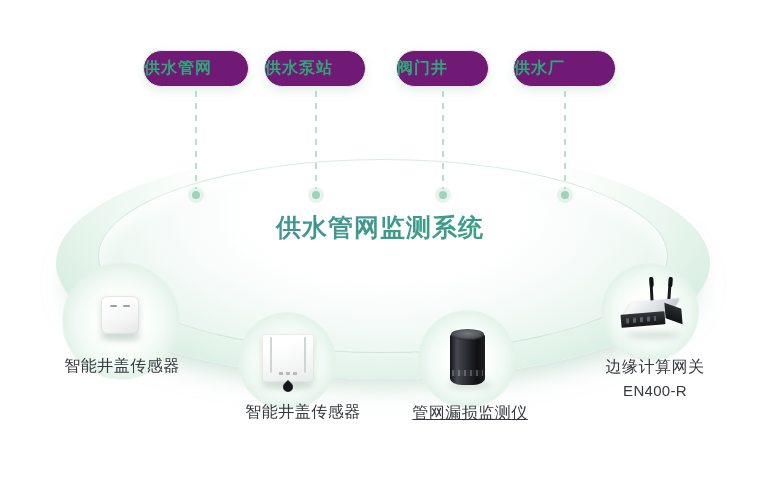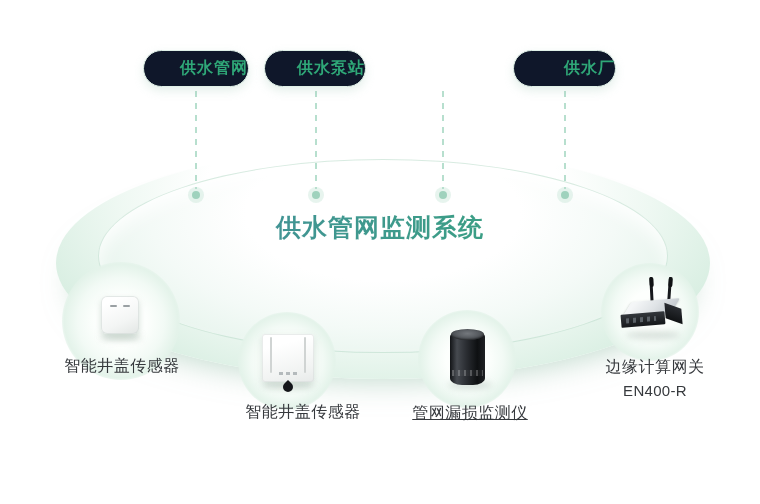--- a/index.html
+++ b/index.html
@@ -21,24 +21,24 @@
   }
   .disc-title{
     position:absolute;left:0;top:211px;width:100%;text-align:center;
     font-size:25px;font-weight:bold;letter-spacing:1px;
     background:linear-gradient(90deg,var(--title-gradient-start,#4886a6),var(--title-gradient-end,#34ac73));
     -webkit-background-clip:text;background-clip:text;color:transparent;
   }
 
   
   .pill{
-    position:absolute;top:50px;height:37px;border-radius:19px;background:#0f172a;
+    position:absolute;top:50px;height:37px;border-radius:19px;background:#701a75;
     border:1px solid var(--pill-border,#e0f1e8);
     box-shadow:0 4px 10px rgba(168,206,188,.30);
-    display:flex;align-items:center;justify-content:flex-end;
+    display:flex;align-items:center;justify-content:flex-start;
     font-size:16px;font-weight:600;color:var(--pill-text,#2fa878);letter-spacing:1px;
     box-sizing:border-box;
   }
   .pill1{left:143px;width:106px;}
   .pill2{left:264px;width:102px;}
   .pill3{left:396px;width:93px;}
   .pill4{left:513px;width:103px;}
 
   
   .connector{
@@ -157,20 +157,23 @@
   <div class="dot" style="left:312px"></div>
   <div class="dot" style="left:439px"></div>
   <div class="dot" style="left:561px"></div>
 
   <div class="pill pill1">
     <span>供水管网</span>
   </div>
   <div class="pill pill2">
     <span>供水泵站</span>
   </div>
+  <div class="pill pill3">
+    <span>阀门井</span>
+  </div>
   <div class="pill pill4">
     <span>供水厂</span>
   </div>
 
   <div class="blob blob1"></div>
   <div class="blob blob2"></div>
   <div class="blob blob3"></div>
   <div class="blob blob4"></div>
 
   <div class="dev-shadow" style="left:100px;top:334px;width:42px;height:7px;"></div>

